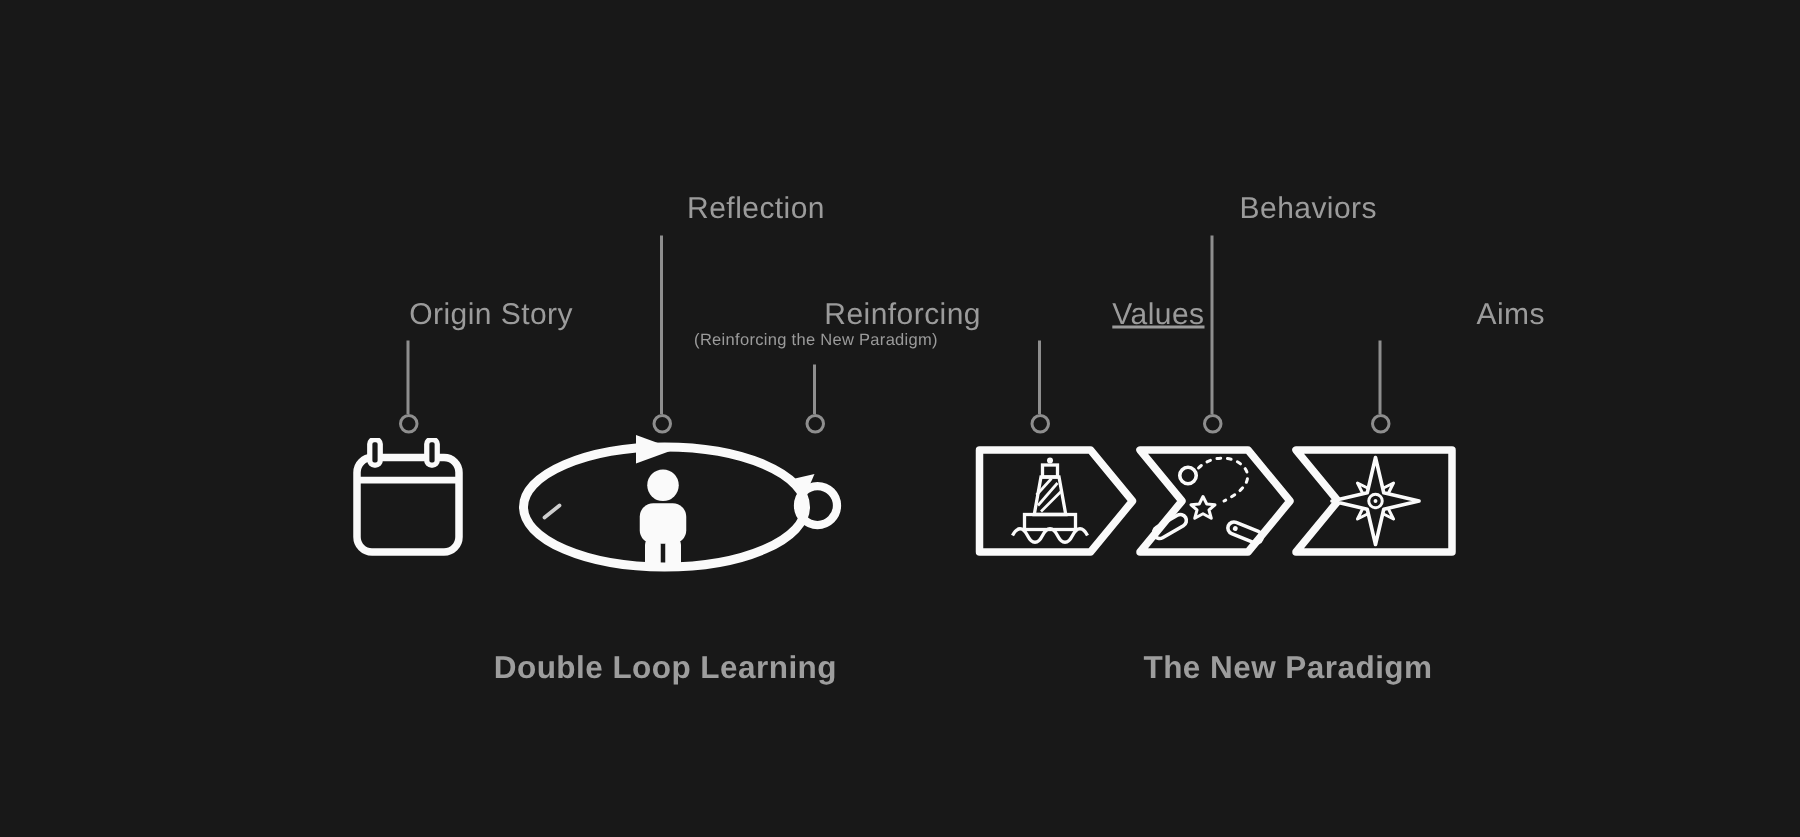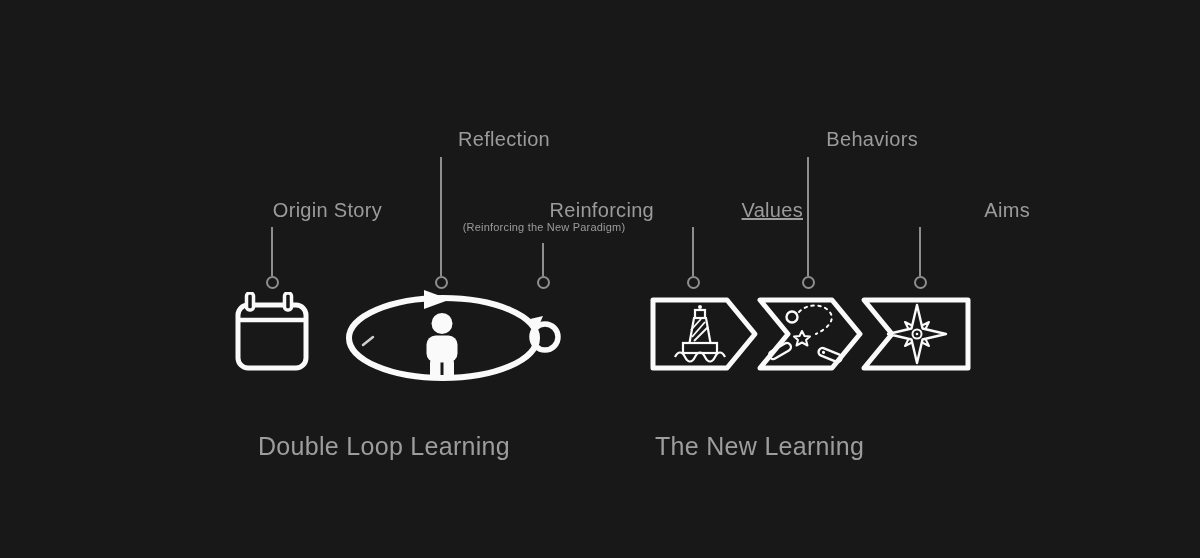--- a/index.html
+++ b/index.html
@@ -2,22 +2,22 @@
 <html><head>
 <meta charset="utf-8">
 <style>
   html,body{margin:0;padding:0;background:#181818;}
   .stage{position:relative;width:1200px;height:558px;background:#181818;overflow:hidden;
          font-family:"Liberation Sans","DejaVu Sans",sans-serif;}
   .label{position:absolute;width:220px;text-align:right;font-size:20px;line-height:24px;
          color:#9b9b9b;letter-spacing:.3px;}
   .sublabel{position:absolute;width:220px;text-align:center;font-size:11px;line-height:13px;
          color:#9b9b9b;letter-spacing:.2px;}
-  .caption{position:absolute;width:300px;text-align:left;font-size:25px;line-height:24px;
-         font-weight:normal;color:#9d9d9d;letter-spacing:.3px;}
+  .caption{position:absolute;width:300px;text-align:right;font-size:21px;line-height:24px;
+         font-weight:bold;color:#9d9d9d;letter-spacing:.3px;}
   .cline{position:absolute;width:2px;background:#8e8e8e;}
   .cdot{position:absolute;width:9px;height:9px;border:2px solid #8e8e8e;border-radius:50%;
          background:transparent;}
   .icon-svg{position:absolute;}
 </style>
 </head>
 <body>
 
 <div class="stage">
 
@@ -105,15 +105,15 @@
 
     <g>
       <path d="M284,30 L278,42 L284,54 L272,48 L260,54 L266,42 L260,30 L272,36 Z" fill="none" stroke="#fafafa" stroke-width="2" stroke-linejoin="round"></path>
       <path d="M272,13 L277.5,36.5 L301,42 L277.5,47.5 L272,71 L266.5,47.5 L243,42 L266.5,36.5 Z" fill="#181818" stroke="#fafafa" stroke-width="2.4" stroke-linejoin="round"></path>
       <circle cx="272" cy="42" r="4.5" fill="#181818" stroke="#fafafa" stroke-width="2"></circle>
       <circle cx="272" cy="42" r="1.3" fill="#fafafa"></circle>
     </g>
   </svg>
 
   <div class="caption" style="left:258px;top:434px;">Double Loop Learning</div>
-  <div class="caption" style="left:655px;top:434px;">The New Learning</div>
+  <div class="caption" style="left:655px;top:434px;">The New Paradigm</div>
 
 </div>
 
 </body></html>

